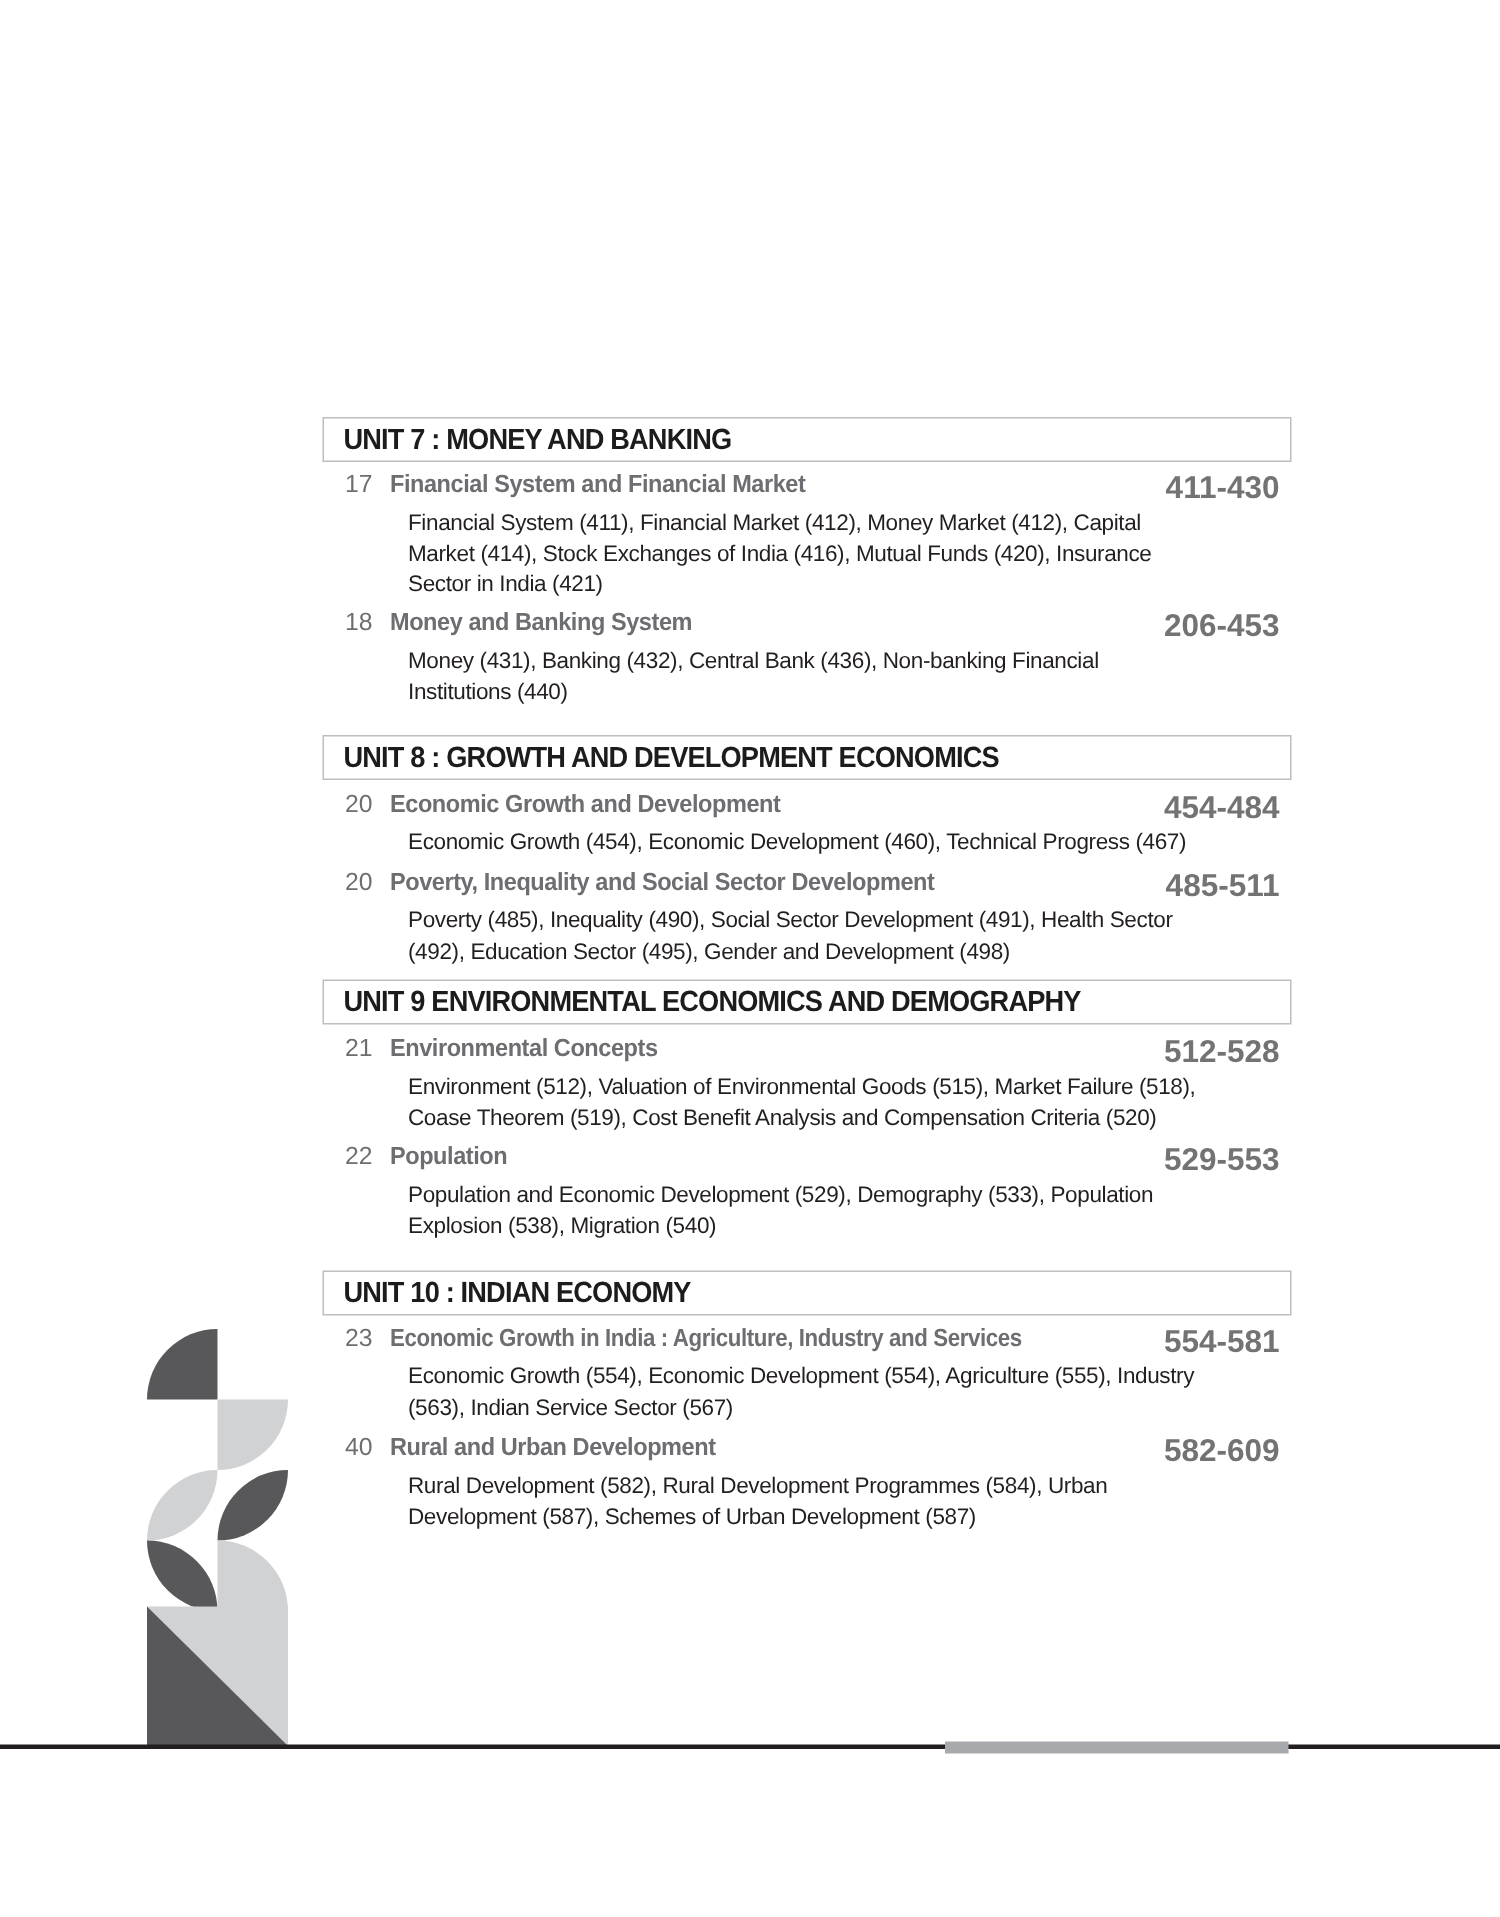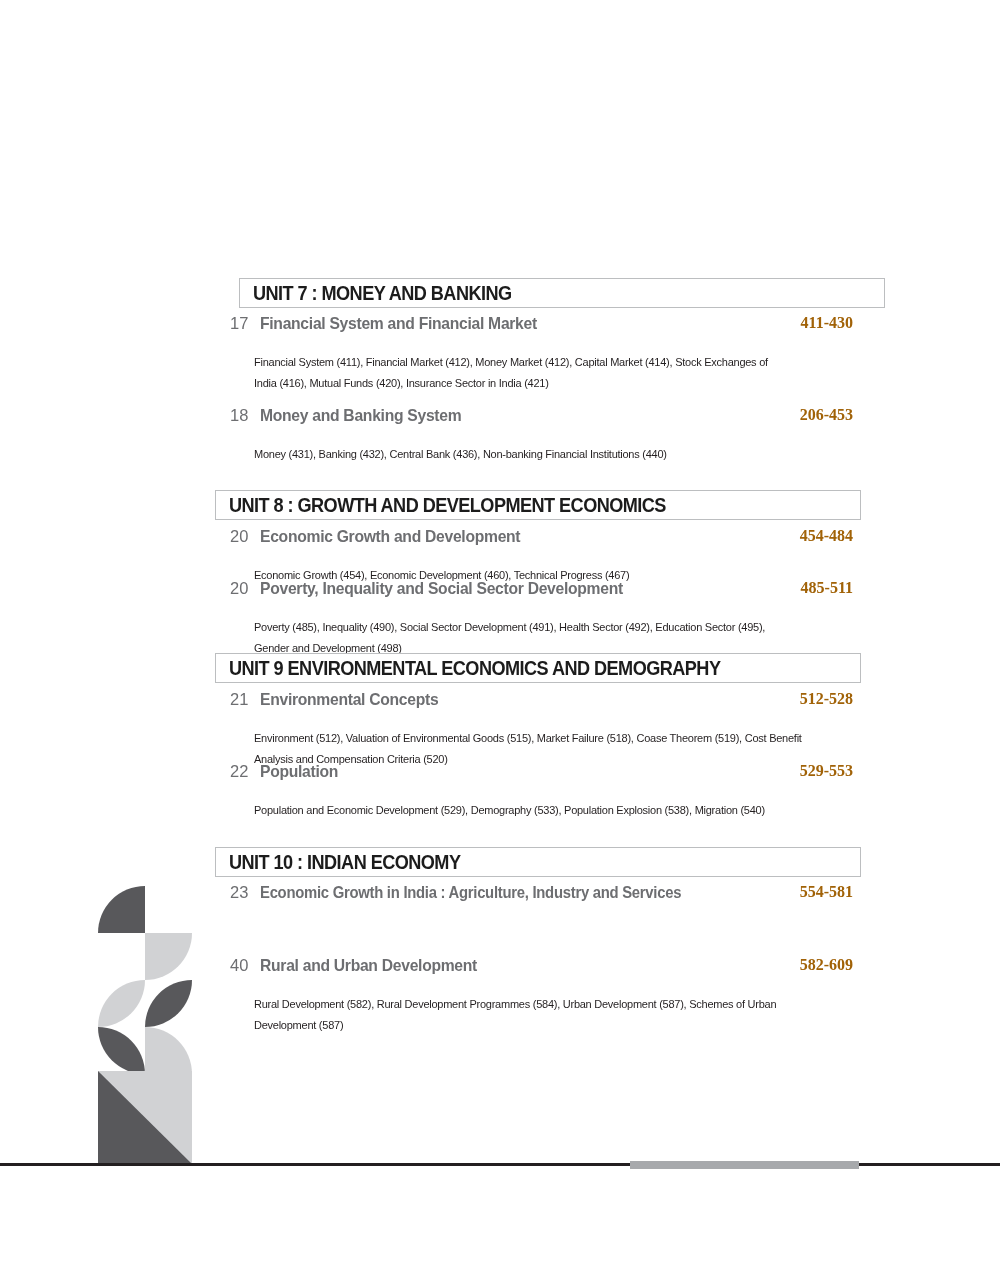--- a/index.html
+++ b/index.html
@@ -8,32 +8,32 @@
   .unit-box { position: absolute; left: 215px; width: 646px; height: 30px;
               border: 1px solid #bcbec0; box-sizing: border-box; background: #fff; }
   .unit-title { position: absolute; left: 13px; top: 3px; font-size: 19.5px; font-weight: bold;
                 color: #1c1c1c; letter-spacing: -0.6px; white-space: nowrap; transform-origin: left center;
                 transform: scaleX(0.93); }
   .chapter { position: absolute; left: 228px; width: 625px; }
   .ch-head { position: relative; height: 22px; }
   .ch-num { position: absolute; left: 2px; top: 0; font-size: 16.5px; font-weight: normal; color: #6d6e71; }
   .ch-title { position: absolute; left: 32px; top: 0; font-size: 16.5px; font-weight: bold; color: #6d6e71;
               letter-spacing: -0.3px; white-space: nowrap; transform-origin: left center; transform: scaleX(0.95); }
-  .ch-pages { position: absolute; right: 0; top: 0; font-size: 16px; font-weight: bold; color: #a16207; font-family: Liberation Serif, serif; }
-  .ch-detail { position: relative; left: 26px; width: 530px; font-size: 11px; line-height: 20.7px;
-               color: #231f20; letter-spacing: -0.25px; margin-top: 16px; }
+  .ch-pages { position: absolute; right: 0; top: 0; font-size: 21px; font-weight: bold; color: #737373; }
+  .ch-detail { position: relative; left: 44px; width: 530px; font-size: 15px; line-height: 20.7px;
+               color: #231f20; letter-spacing: -0.25px; margin-top: 3px; }
   .ch-detail.wide { width: 560px; }
   .baseline { position: absolute; left: 0; top: 1163px; width: 1000px; height: 3px; background: #231f20; }
   .gray-bar { position: absolute; left: 630px; top: 1161px; width: 229px; height: 8px; background: #a7a9ac; }
   .graphic { position: absolute; left: 98px; top: 886px; width: 94px; height: 278px; }
 </style>
 </head>
 <body>
 
-<div class="unit-box" style="top:278px;margin-left:24px;">
+<div class="unit-box" style="top:278px;">
   <span class="unit-title">UNIT 7 : MONEY AND BANKING</span>
 </div>
 <div class="chapter" style="top:314px;">
   <div class="ch-head">
     <span class="ch-num">17</span>
     <span class="ch-title">Financial System and Financial Market</span>
     <span class="ch-pages">411-430</span>
   </div>
   <div class="ch-detail">Financial System (411), Financial Market (412), Money Market (412), Capital Market (414), Stock Exchanges of India (416), Mutual Funds (420), Insurance Sector in India (421)</div>
 </div>
@@ -88,20 +88,21 @@
 
 <div class="unit-box" style="top:847px;">
   <span class="unit-title">UNIT 10 : INDIAN ECONOMY</span>
 </div>
 <div class="chapter" style="top:883px;">
   <div class="ch-head">
     <span class="ch-num">23</span>
     <span class="ch-title" style="transform: scaleX(0.9);">Economic Growth in India : Agriculture, Industry and Services</span>
     <span class="ch-pages">554-581</span>
   </div>
+  <div class="ch-detail">Economic Growth (554), Economic Development (554), Agriculture (555), Industry (563), Indian Service Sector (567)</div>
 </div>
 <div class="chapter" style="top:956px;">
   <div class="ch-head">
     <span class="ch-num">40</span>
     <span class="ch-title">Rural and Urban Development</span>
     <span class="ch-pages">582-609</span>
   </div>
   <div class="ch-detail">Rural Development (582), Rural Development Programmes (584), Urban Development (587), Schemes of Urban Development (587)</div>
 </div>
 

